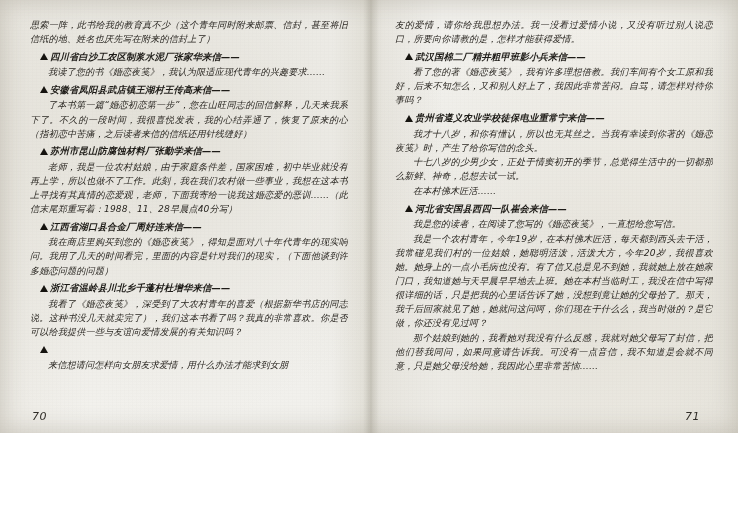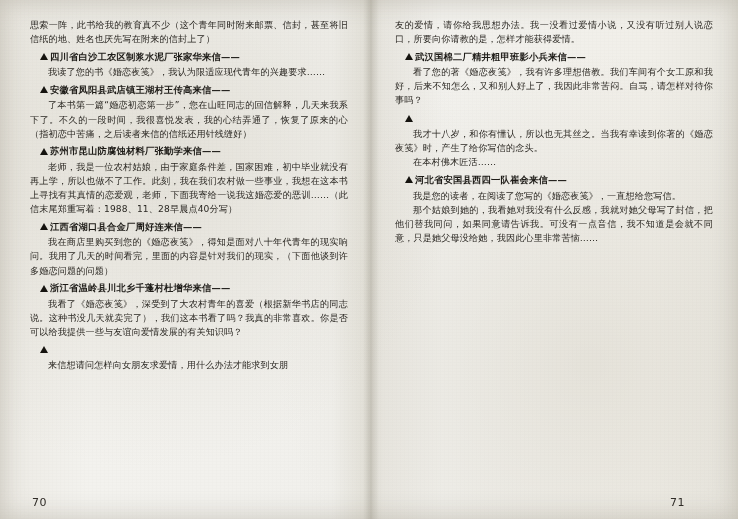--- a/index.html
+++ b/index.html
@@ -9,27 +9,28 @@
   }
   body {
     width: 738px;
     height: 519px;
     overflow: hidden;
     font-family: "DejaVu Sans", sans-serif;
   }
   .page {
     position: relative;
     width: 738px;
-    height: 519px;
+    height: 433px;
     background: #efeeea;
     background-image:
       radial-gradient(circle at 20% 30%, rgba(214,210,198,0.55) 0, rgba(214,210,198,0) 45%),
       radial-gradient(circle at 80% 70%, rgba(214,210,198,0.45) 0, rgba(214,210,198,0) 45%),
       linear-gradient(90deg, #eceae4 0%, #f3f2ee 12%, #f1f0ec 45%, #e3e1d9 49.5%, #dedcd4 50%, #e9e7e1 52%, #f2f1ed 60%, #f1efe9 88%, #e9e7e0 100%);
     box-sizing: border-box;
+    font-style: italic;
   }
   .gutter-shadow {
     position: absolute;
     top: 0;
     left: 363px;
     width: 16px;
     height: 100%;
     background: linear-gradient(90deg, rgba(120,115,100,0.0) 0%, rgba(120,115,100,0.20) 45%, rgba(120,115,100,0.28) 50%, rgba(120,115,100,0.18) 56%, rgba(120,115,100,0.0) 100%);
     pointer-events: none;
   }
@@ -77,21 +78,21 @@
   }
   .folio {
     position: absolute;
     bottom: 10px;
     font-size: 11px;
     color: #2f2c27;
     font-family: "DejaVu Sans", sans-serif;
     letter-spacing: 0.5px;
   }
   .folio-left { left: 32px; }
-  .folio-right { right: 53px; }
+  .folio-right { right: 38px; }
 
   .grain {
     position: absolute;
     inset: 0;
     pointer-events: none;
     opacity: 0.16;
     background-image:
       repeating-linear-gradient(0deg, rgba(90,85,75,0.18) 0px, rgba(90,85,75,0) 1px, rgba(90,85,75,0) 3px),
       repeating-linear-gradient(90deg, rgba(90,85,75,0.10) 0px, rgba(90,85,75,0) 1px, rgba(90,85,75,0) 4px);
   }
@@ -119,25 +120,27 @@
       <p class="para">我在商店里购买到您的《婚恋夜笺》，得知是面对八十年代青年的现实响问。我用了几天的时间看完，里面的内容是针对我们的现实，（下面他谈到许多婚恋问题的问题）</p>
       <div class="heading"><span class="tri"></span><span>浙江省温岭县川北乡千蓬村杜增华来信——</span></div>
       <p class="para">我看了《婚恋夜笺》，深受到了大农村青年的喜爱（根据新华书店的同志说。这种书没几天就卖完了），我们这本书看了吗？我真的非常喜欢。你是否可以给我提供一些与友谊向爱情发展的有关知识吗？</p>
       <div class="heading"><span class="tri"></span></div>
       <p class="para">来信想请问怎样向女朋友求爱情，用什么办法才能求到女朋</p>
     </div>
   <div class="col col-right" id="right-col">
       <p class="para noindent">友的爱情，请你给我思想办法。我一没看过爱情小说，又没有听过别人说恋口，所要向你请教的是，怎样才能获得爱情。</p>
       <div class="heading"><span class="tri"></span><span>武汉国棉二厂精井粗甲班影小兵来信——</span></div>
       <p class="para">看了您的著《婚恋夜笺》，我有许多理想借教。我们车间有个女工原和我好，后来不知怎么，又和别人好上了，我因此非常苦闷。自骂，请怎样对待你事吗？</p>
-      <div class="heading"><span class="tri"></span></div>
+      <div class="heading"><span class="tri"></span><span>贵州省遵义农业学校徒保电业重常宁来信——</span></div>
       <p class="para">我才十八岁，和你有懂认，所以也无其丝之。当我有幸读到你著的《婚恋夜笺》时，产生了给你写信的念头。</p>
+      <p class="para">十七八岁的少男少女，正处于情窦初开的季节，总觉得生活中的一切都那么新鲜、神奇，总想去试一试。</p>
       <p class="para">在本村佛木匠活……</p>
       <div class="heading"><span class="tri"></span><span>河北省安国县西四一队崔会来信——</span></div>
       <p class="para">我是您的读者，在阅读了您写的《婚恋夜笺》，一直想给您写信。</p>
+      <p class="para">我是一个农村青年，今年19岁，在本村佛木匠活，每天都到西头去干活，我常碰见我们村的一位姑娘，她聪明活泼，活泼大方，今年20岁，我很喜欢她。她身上的一点小毛病也没有。有了信又总是见不到她，我就她上放在她家门口，我知道她与天早晨早早地去上班。她在本村当临时工，我没在信中写得很详细的话，只是把我的心里话告诉了她，没想到竟让她的父母拾了。那天，我千后回家就见了她，她就问这问呵，你们现在干什么么，我当时做的？是它做，你还没有见过呵？</p>
       <p class="para">那个姑娘到她的，我看她对我没有什么反感，我就对她父母写了封信，把他们替我同问，如果同意请告诉我。可没有一点音信，我不知道是会就不同意，只是她父母没给她，我因此心里非常苦恼……</p>
     </div>
 
   <div class="gutter-shadow"></div>
   <div class="grain"></div>
   <div class="edge-shade"></div>
 
   <div class="folio folio-left">70</div>
   <div class="folio folio-right">71</div>
 </div>

